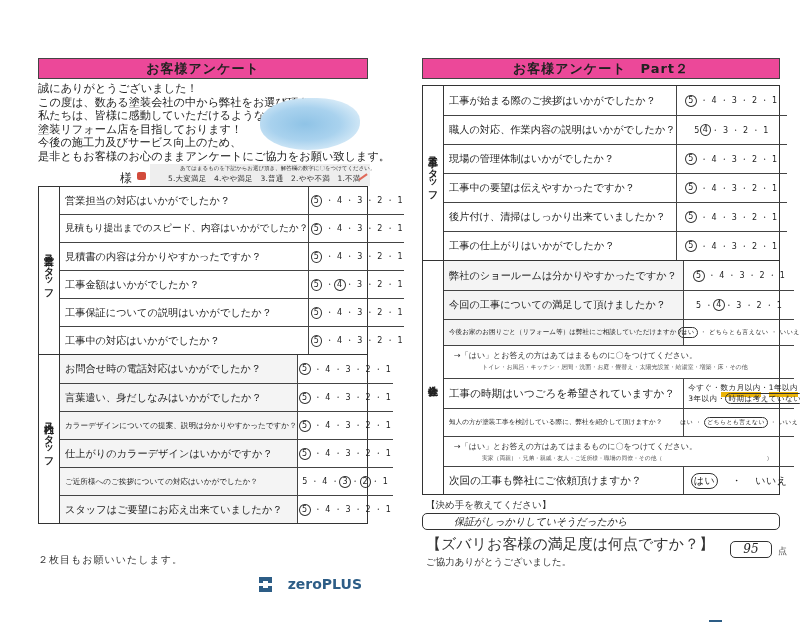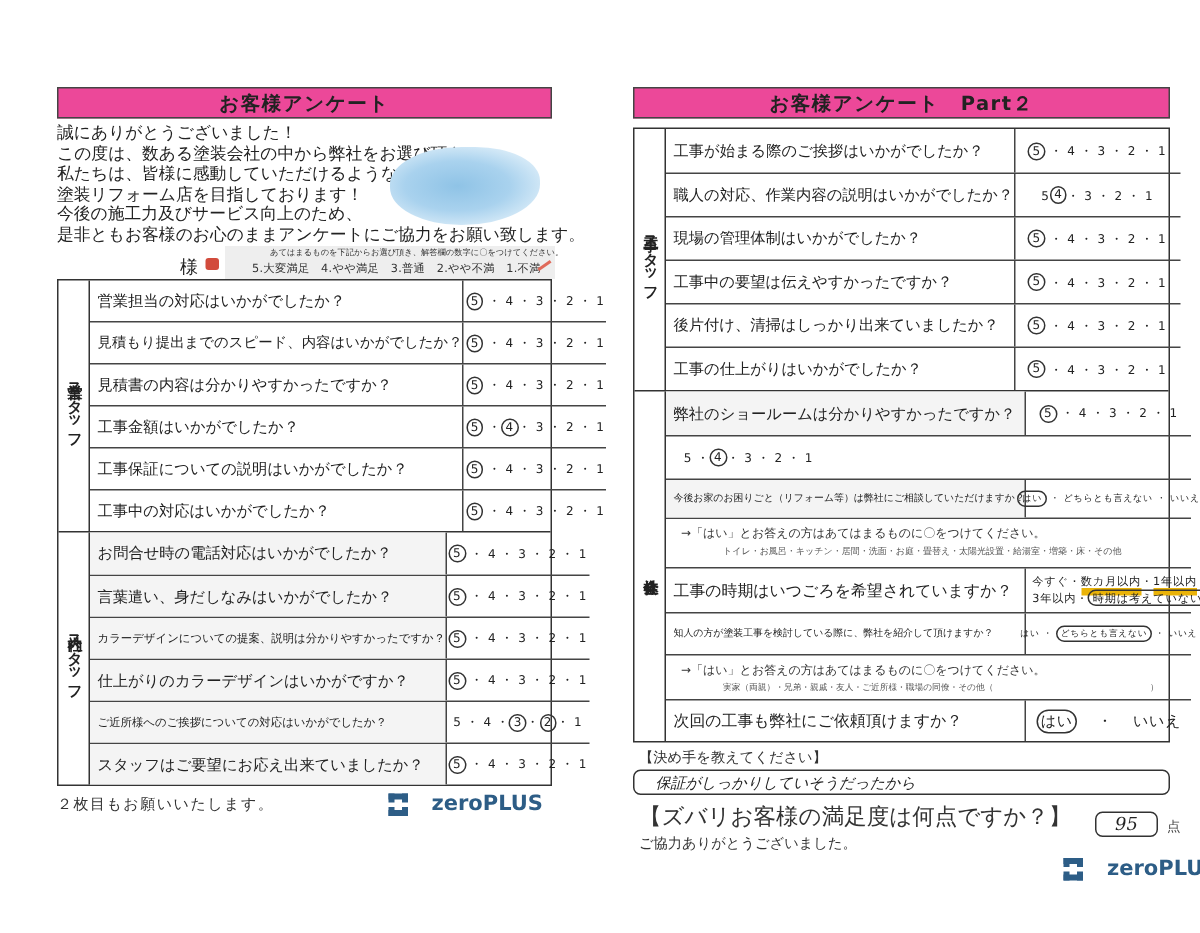--- a/index.html
+++ b/index.html
@@ -60,32 +60,32 @@
 
   .sel { display: inline-block; border: 1px solid #333; border-radius: 50%; padding: 0 2px; line-height: 10px; }
 
   .note-row { border-top: 1.2px solid #444; padding: 4px 0 3px 10px; }
   .note-head { font-size: 8px; color: #333; white-space: nowrap; }
   .note-opts { font-size: 6px; color: #555; white-space: nowrap; margin-left: 28px; margin-top: 2px; }
 
   .footer1 { display: flex; justify-content: space-between; align-items: center; margin-top: 4px; }
   .footer-text { font-size: 10px; color: #333; letter-spacing: 1px; }
 
-  .logo { display: flex; align-items: center; gap: 16px; }
+  .logo { display: flex; align-items: center; gap: 16px; margin-top: 48px; }
   .logo-mark { width: 13px; height: 15px; position: relative; }
   .logo-mark span { position: absolute; background: #2d5d86; }
   .logo-text { font-weight: bold; font-size: 14px; color: #2d5d86; font-family: "DejaVu Sans", sans-serif; }
 
   .timing { font-size: 7.5px; line-height: 11px; text-align: left; padding-left: 4px; }
   .under { border-bottom: 5px solid #eab308; }
   .oval { border: 1px solid #333; border-radius: 8px; padding: 0 2px; }
 
   .bottom2 { margin-top: 4px; position: relative; height: 90px; }
   .kimete-label { font-size: 9.5px; color: #333; padding-left: 4px; }
-  .kimete-box { border: 1.5px solid #333; border-radius: 5px; height: 17px; margin-top: 1px; font-size: 10px; padding-left: 14px; font-family: "DejaVu Serif", serif; font-style: italic; display: flex; align-items: center; }
+  .kimete-box { border: 1.5px solid #333; border-radius: 5px; height: 17px; margin-top: 1px; font-size: 10px; padding-left: 31px; font-family: "DejaVu Serif", serif; font-style: italic; display: flex; align-items: center; }
   .score-q { font-size: 15px; color: #333; margin-top: 5px; padding-left: 4px; }
   .thanks2 { font-size: 9.5px; color: #333; padding-left: 4px; margin-top: 2px; }
   .score-box { position: absolute; left: 308px; top: 42px; width: 42px; height: 17px; border: 1.5px solid #333; border-radius: 5px; font-size: 12px; text-align: center; font-style: italic; font-family: "DejaVu Serif", serif; line-height: 15px; }
   .score-unit { position: absolute; left: 356px; top: 46px; font-size: 9px; color: #444; }
   .logo2 { position: absolute; left: 287px; top: 72px; }
 </style>
 </head>
 <body>
 
 <div class="page" id="page1">
@@ -226,20 +226,21 @@
     </div>
 
     <div class="section">
       <div class="section-label">会社全体</div>
       <div class="rows">
         <div class="row" style="height:29px">
           <div class="q shade">弊社のショールームは分かりやすかったですか？</div>
           <div class="a"><span class="sel">5</span>&nbsp;・ 4 ・ 3 ・ 2 ・ 1</div>
         </div>
         <div class="row" style="height:29px">
+          <div class="q shade">今回の工事についての満足して頂けましたか？</div>
           <div class="a">5 ・<span class="sel">4</span>・ 3 ・ 2 ・ 1</div>
         </div>
         <div class="row" style="height:26px">
           <div class="q shade xsmall">今後お家のお困りごと（リフォーム等）は弊社にご相談していただけますか？</div>
           <div class="a" style="font-size:6px">
             <span class="oval">はい</span>&nbsp;・&nbsp;
             <span>どちらとも言えない</span>&nbsp;・&nbsp;
             <span>いいえ</span>
           </div>
         </div>

